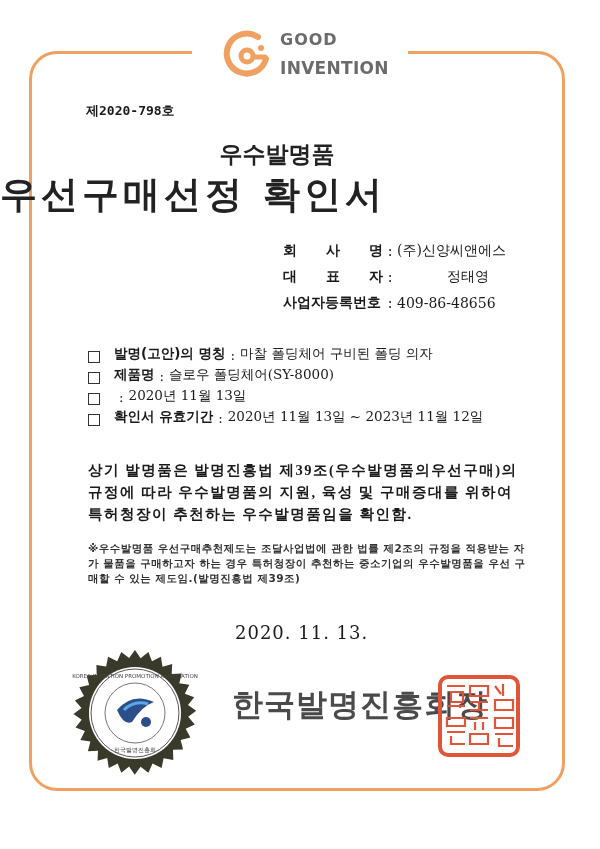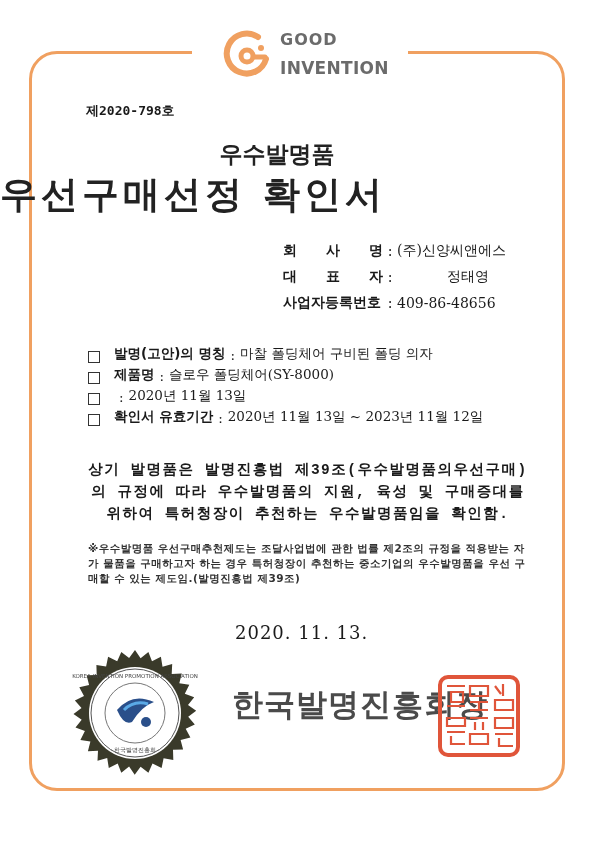--- a/index.html
+++ b/index.html
@@ -18,21 +18,21 @@
     .info-row { display:flex; height:26px; align-items:center; }
     .info-label { width:100px; font-weight:bold; font-family:"DejaVu Sans", sans-serif; display:flex; justify-content:space-between; }
     .info-colon { width:14px; text-align:center; }
     .info-value { font-family:"DejaVu Serif", serif; }
     .items { position:absolute; left:88px; top:342px; font-size:13.5px; }
     .item { display:flex; height:21px; align-items:flex-end; }
     .checkbox { width:10px; height:10px; border:1px solid #333; margin-right:14px; flex:none; }
     .item-label { font-weight:bold; font-family:"DejaVu Sans", sans-serif; }
     .item-sep { margin:0 5px; }
     .item-indent { padding-left:190px; }
-    .statement { position:absolute; left:88px; top:459px; width:440px; font-size:14.5px; font-weight:bold; line-height:22px; font-family:Liberation Mono, monospace; letter-spacing:1.5px;text-align:center; }
+    .statement { position:absolute; left:88px; top:459px; width:440px; font-size:14.5px; font-weight:bold; line-height:22px; font-family:Liberation Serif, serif; letter-spacing:1.5px; }
     .note { position:absolute; left:88px; top:541px; width:440px; font-size:10.5px; line-height:15px; font-weight:bold; font-family:"DejaVu Sans", sans-serif; color:#333; letter-spacing:0.5px; }
     .date { position:absolute; left:235px; top:622px; font-size:18px; letter-spacing:1px; }
     .org { position:absolute; left:232px; top:684px; font-size:31px; font-weight:bold; font-family:"DejaVu Sans", sans-serif; color:#4a4a4a; letter-spacing:1px; }
     .seal { position:absolute; left:62px; top:640px; width:146px; height:146px; }
     .stamp { position:absolute; left:437px; top:674px; width:84px; height:84px; }
   </style>
 </head>
 <body>
 
 <div class="frame"></div>

